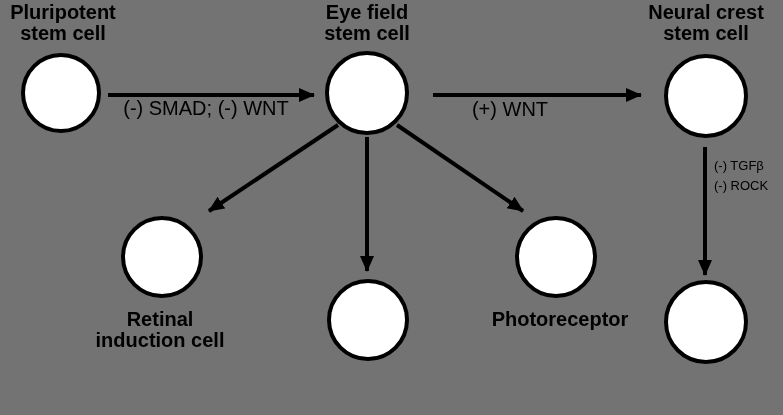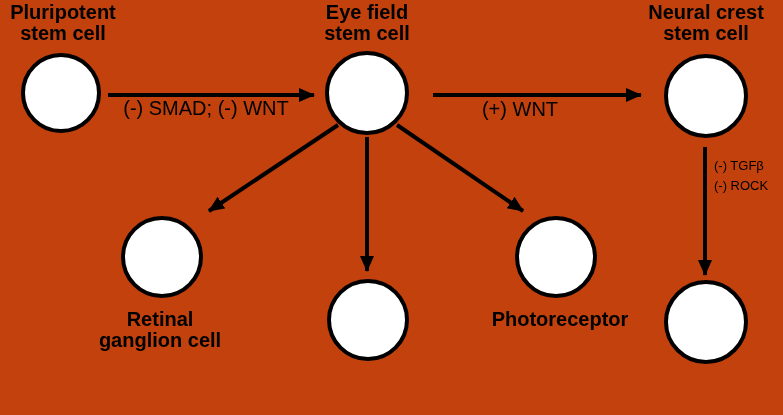--- a/index.html
+++ b/index.html
@@ -5,21 +5,21 @@
   html, body {
     margin: 0;
     padding: 0;
     background: #ffffff;
     font-family: "Liberation Sans", sans-serif;
   }
   .canvas {
     position: relative;
     width: 783px;
     height: 415px;
-    background: #c2410c;
+    background: #737373;
     overflow: hidden;
   }
   .svg-layer {
     position: absolute;
     left: 0;
     top: 0;
   }
   .label {
     position: absolute;
     color: #000000;
@@ -81,26 +81,26 @@
   <div class="label node-title" style="left:2px;   top:2px; width:122px;">Pluripotent stem cell</div>
 
   <div class="label node-title" style="left:312px; top:2px; width:110px;">Eye field stem cell</div>
 
   <div class="label node-title" style="left:636px; top:2px; width:140px;">Neural crest stem cell</div>
 
 
   <div class="label edge-factors" style="left:56px; top:99px; width:300px;">(-) SMAD; (-) WNT</div>
 
 
-  <div class="label edge-factors" style="left:370px; top:100px; width:300px;">(+) WNT</div>
+  <div class="label edge-factors" style="left:360px; top:100px; width:300px;">(+) WNT</div>
 
   <div class="side-factors" style="left:714px; top:156px;">
     <div>(-) TGFβ</div>
     <div>(-) ROCK</div>
   </div>
 
-  <div class="label node-title" style="left:90px;  top:309px; width:140px;">Retinal ganglion cell</div>
+  <div class="label node-title" style="left:90px;  top:309px; width:140px;">Retinal induction cell</div>
 
 
   <div class="label node-title" style="left:480px; top:309px; width:160px;">Photoreceptor</div>
 
 
 </div>
 
 </body></html>

